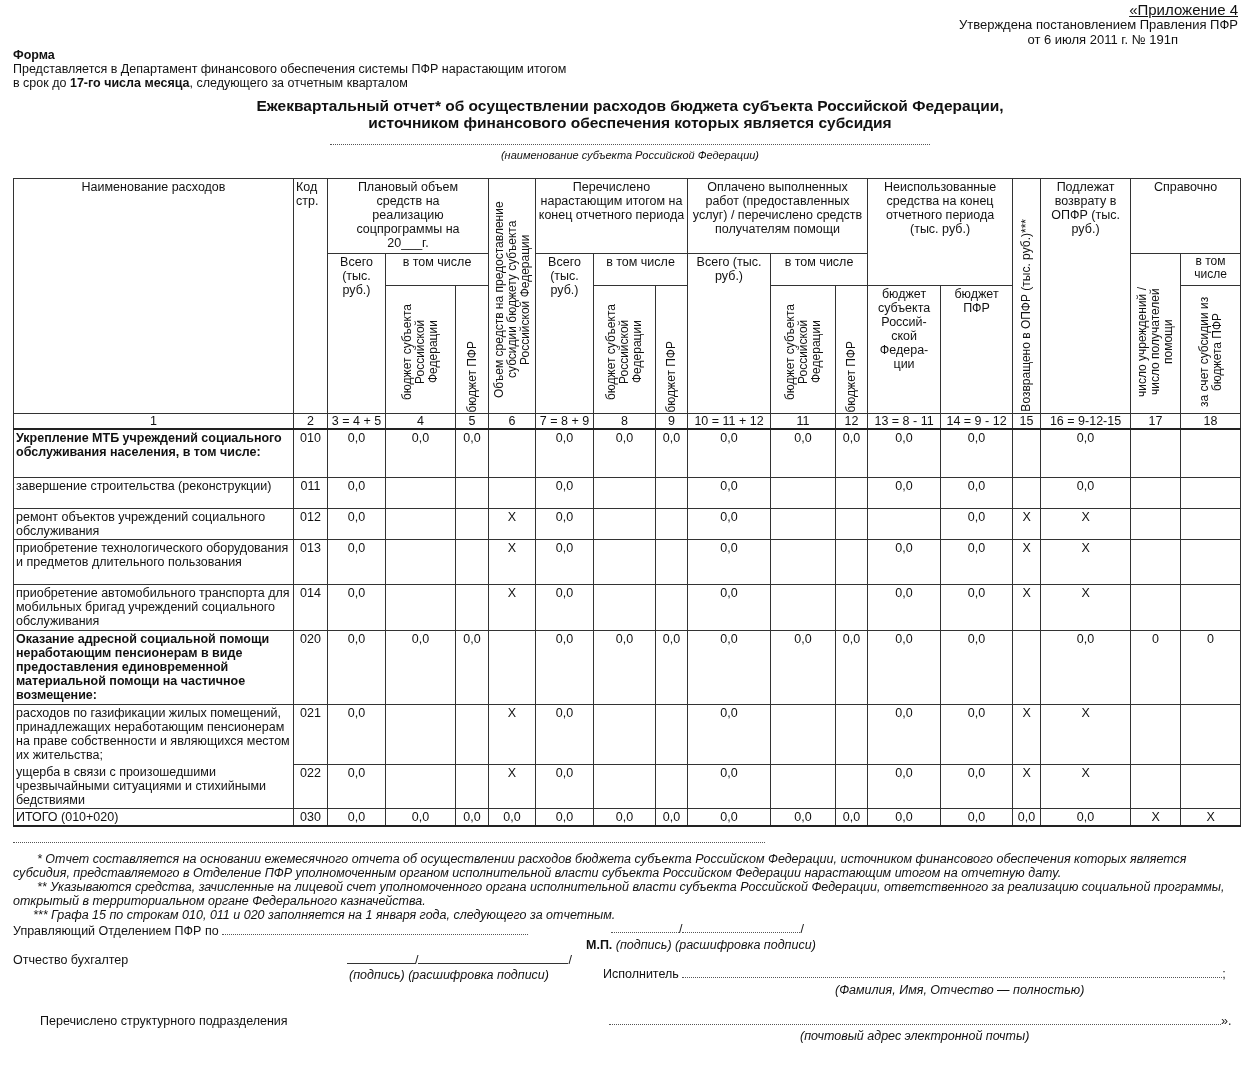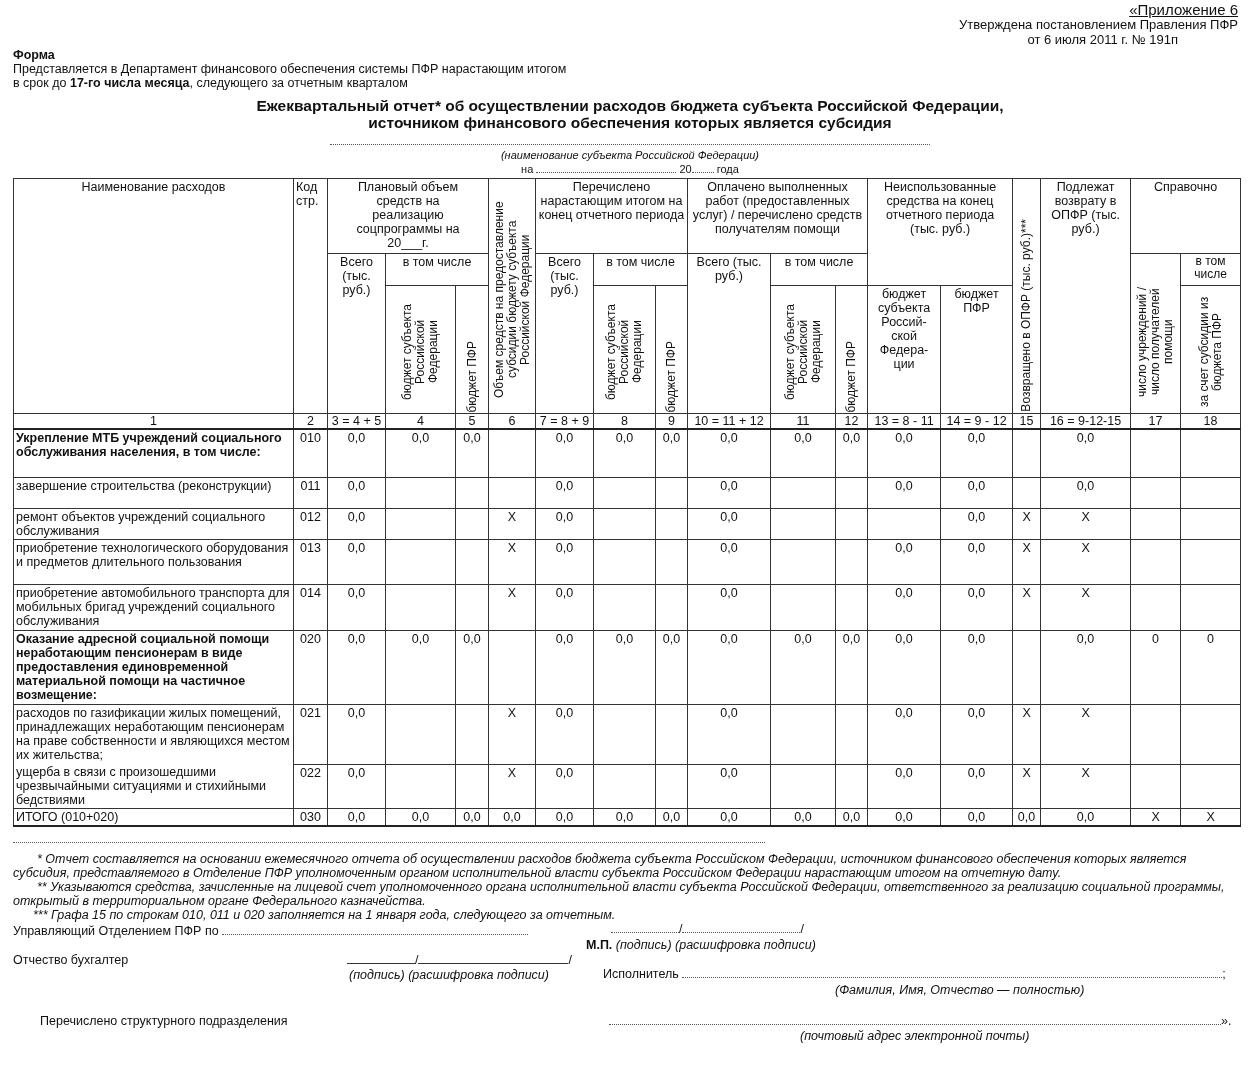--- a/index.html
+++ b/index.html
@@ -47,45 +47,39 @@
   #footnotes .sep { width: 752px; border-top: 1px dotted #555; margin-bottom: 9px; }
   #footnotes p { margin: 0; }
   #footnotes p.ind { text-indent: 24px; }
 
   .sig { font-size: 12.5px; line-height: 14px; }
 </style>
 </head>
 <body>
 
 <div id="top-right" class="abs right">
-  <div class="annex u">«Приложение 6</div>
+  <div class="annex u">«Приложение 4</div>
   <div>Утверждена постановлением Правления ПФР</div>
   <div style="padding-right:60px;">от 6 июля 2011 г. № 191п</div>
 </div>
 
 <div id="form-head" class="abs">
   <div class="bold">Форма</div>
   <div>Представляется в Департамент финансового обеспечения системы ПФР нарастающим итогом</div>
   <div><span>в срок до </span><span class="bold">17-го числа месяца</span><span>, следующего за отчетным кварталом</span></div>
 </div>
 
 <div id="title" class="abs">
   <div>Ежеквартальный отчет* об осуществлении расходов бюджета субъекта Российской Федерации,</div>
   <div>источником финансового обеспечения которых является субсидия</div>
 </div>
 
 <div id="subject" class="abs">
   <div class="sline"></div>
   <div class="ital">(наименование субъекта Российской Федерации)</div>
-  <div>
-    <span>на</span>
-    <span class="dotline" style="width:140px;"></span>
-    <span>20</span><span class="dotline" style="width:22px;"></span>
-    <span>года</span>
-  </div>
 </div>
 
 <table class="rep">
   <colgroup>
     <col style="width:280px">
       <col style="width:34px">
       <col style="width:58px">
       <col style="width:70px">
       <col style="width:33px">
       <col style="width:47px">

